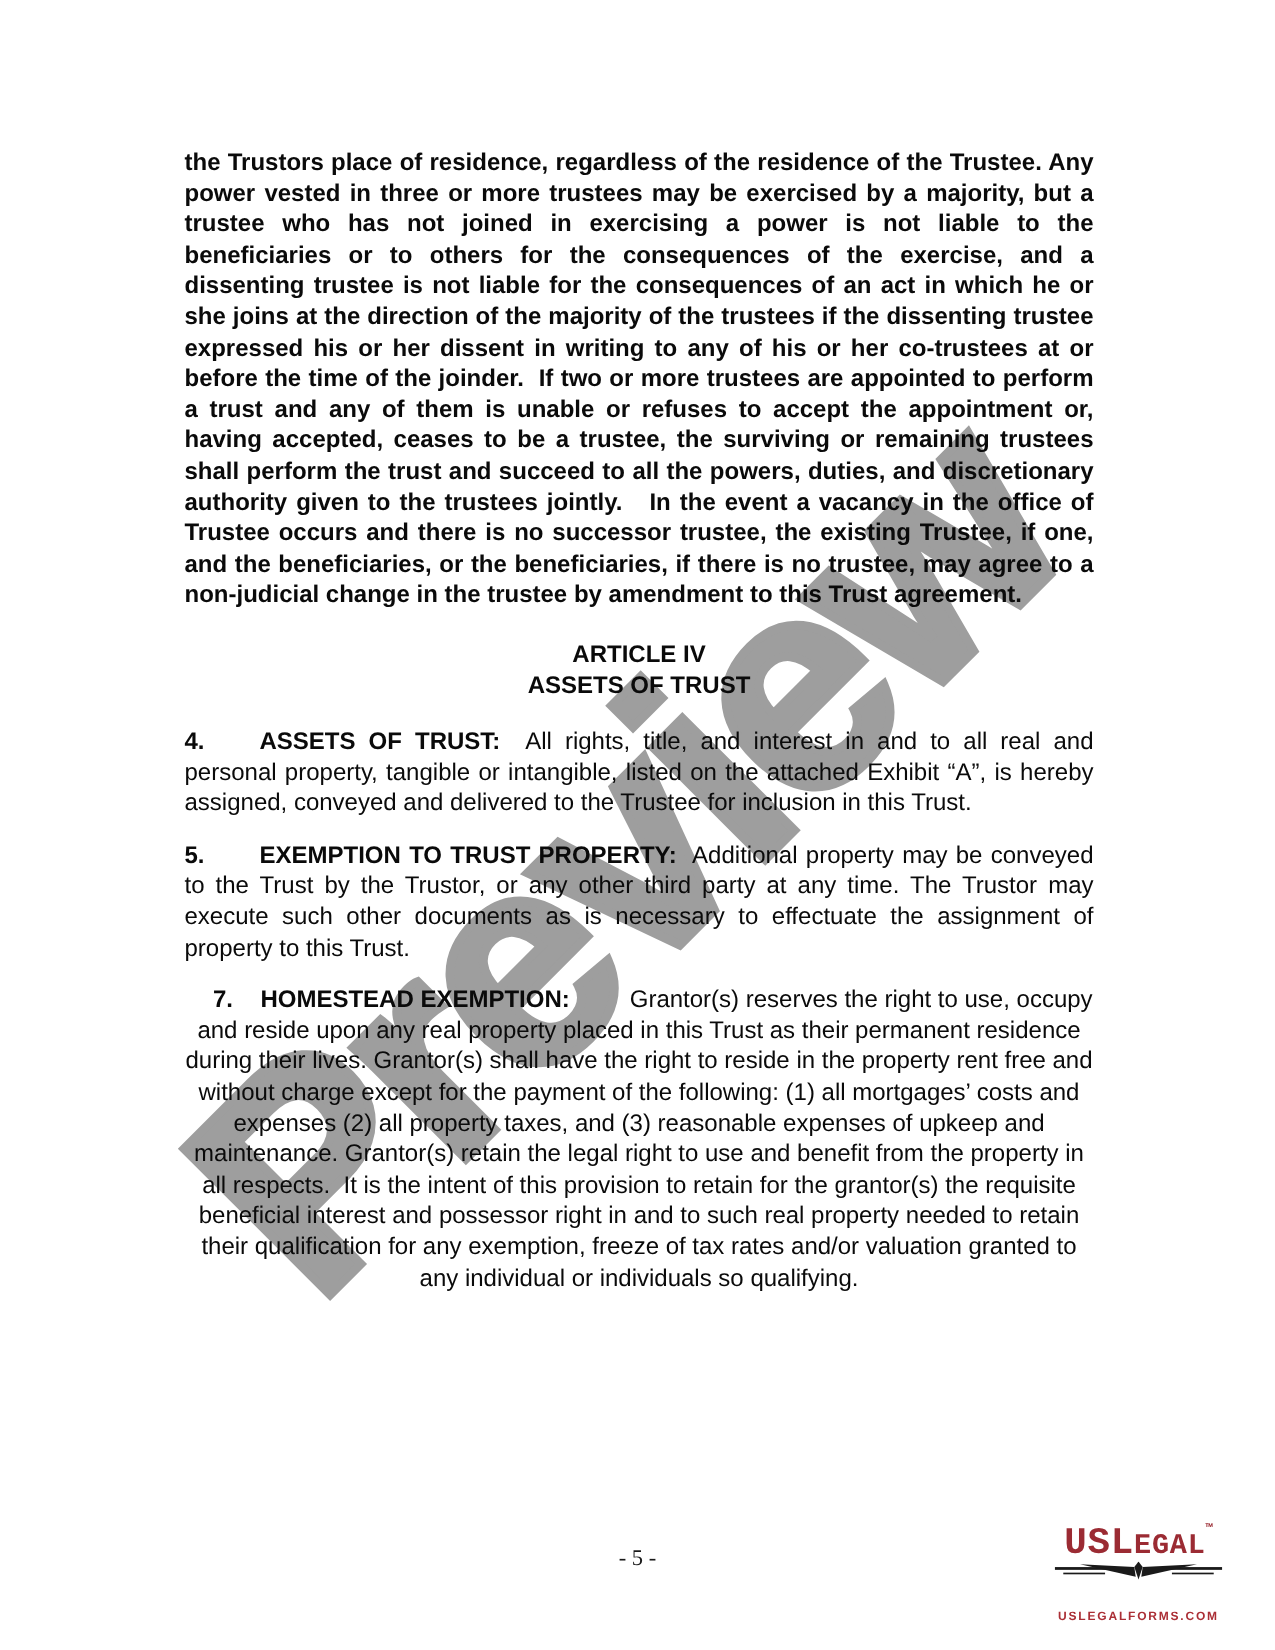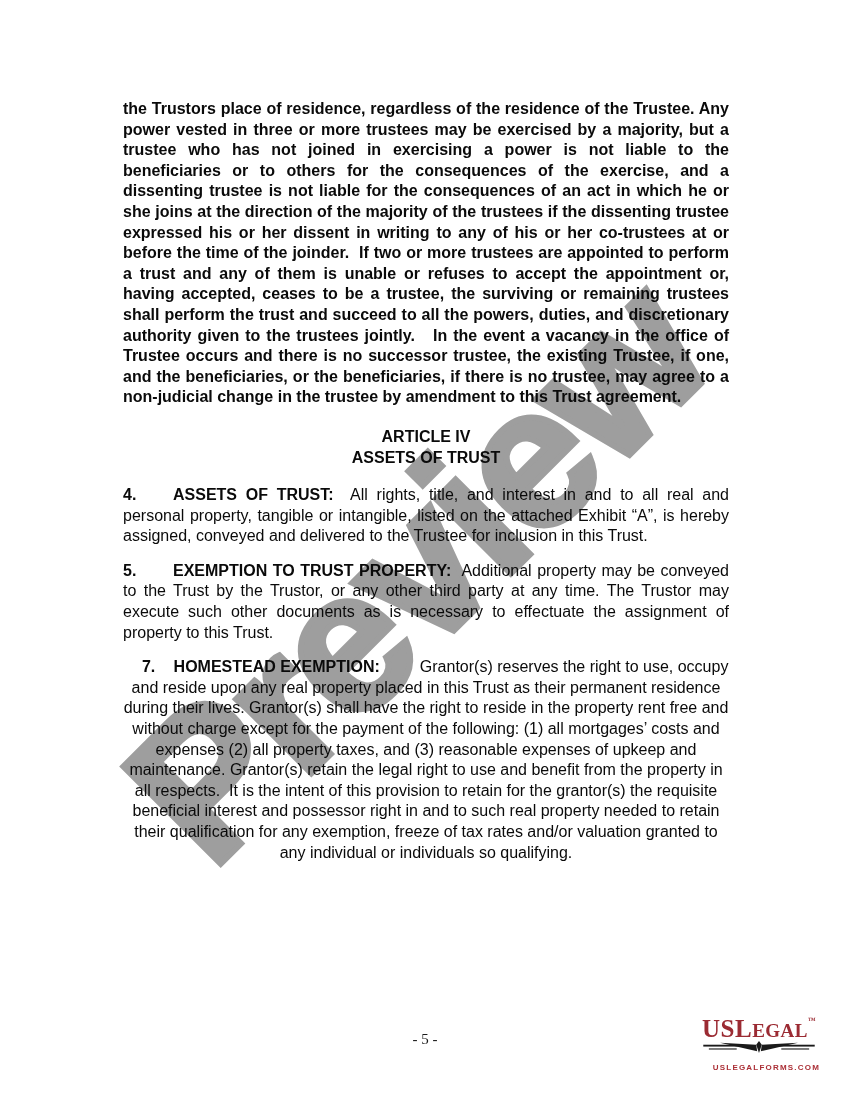--- a/index.html
+++ b/index.html
@@ -59,39 +59,38 @@
   }
   .logo {
     position: absolute;
     left: 698px;
     top: 1016px;
     width: 122px;
     text-align: center;
     z-index: 2;
   }
   .logo-wordmark {
-    font-family: Liberation Serif, serif;
+    font-family: Liberation Mono, monospace;
     font-weight: 700;
     color: #9b2b33;
     line-height: 1;
     white-space: nowrap;
   }
   .logo-main { font-size: 25px; letter-spacing: 0.5px; }
   .logo-rest { font-size: 19px; letter-spacing: 0.5px; }
   .logo-tm { font-size: 8px; vertical-align: 14px; }
   .logo-emblem { display: block; width: 114px; height: 13px; margin: 0 auto; }
   .logo-site {
     font-family: "Liberation Sans", sans-serif;
     font-weight: 700;
     font-size: 8px;
     letter-spacing: 1.2px;
     color: #ab2f36;
-    margin-top: 9px;
+    margin-top: 19px;
     white-space: nowrap;
-    text-align: right;
   }
 </style>
 </head>
 <body>
 
 <div class="page">
 
   <div class="watermark">Preview</div>
 
   <div class="content">

